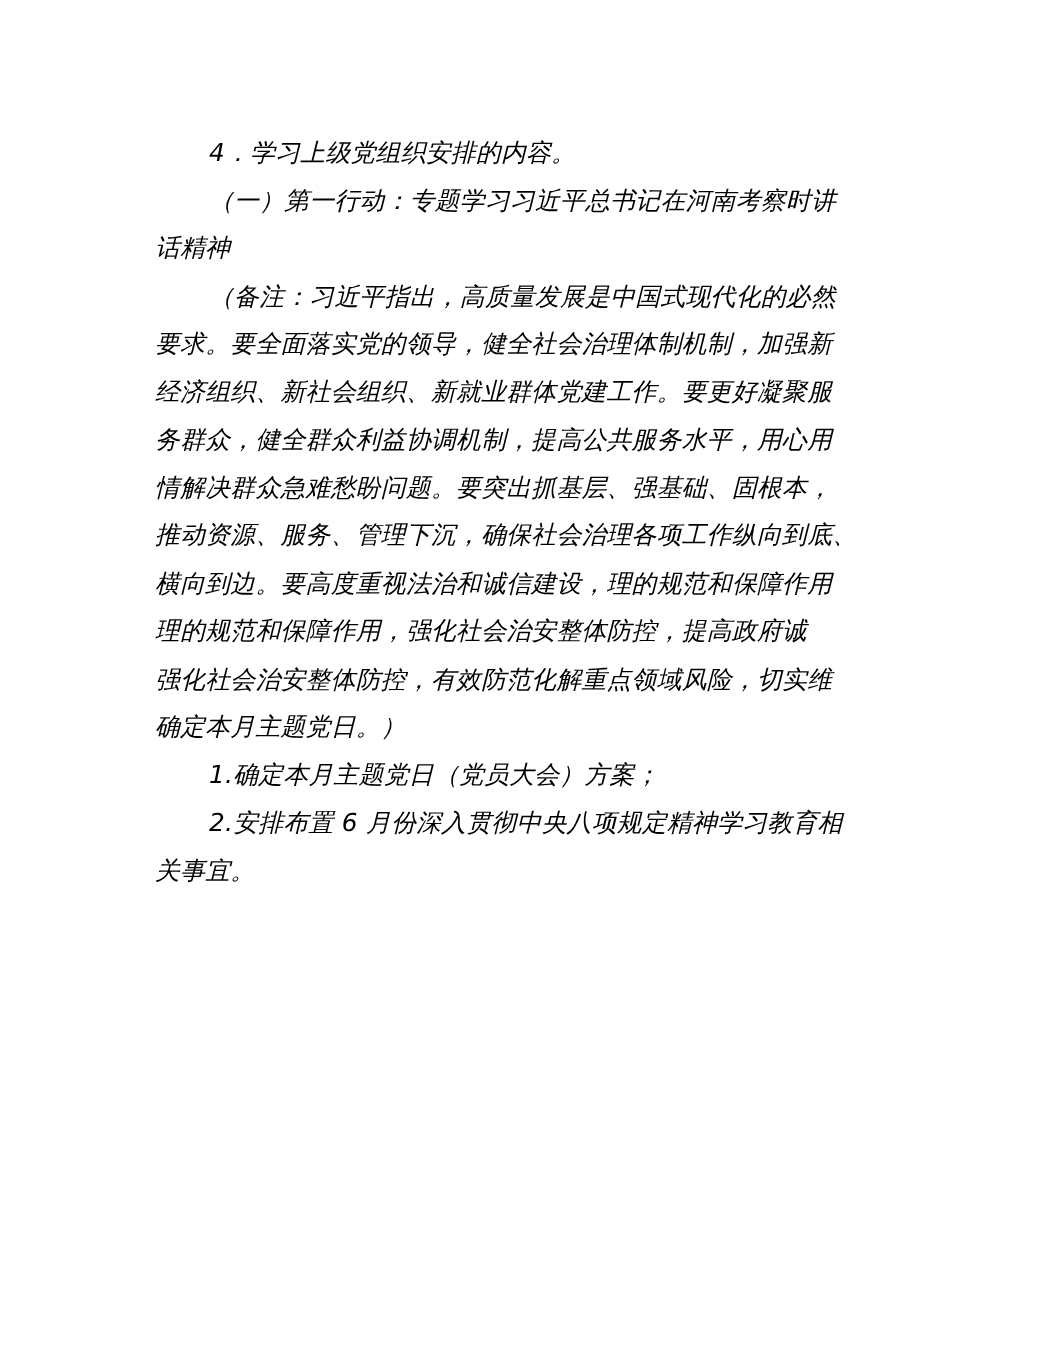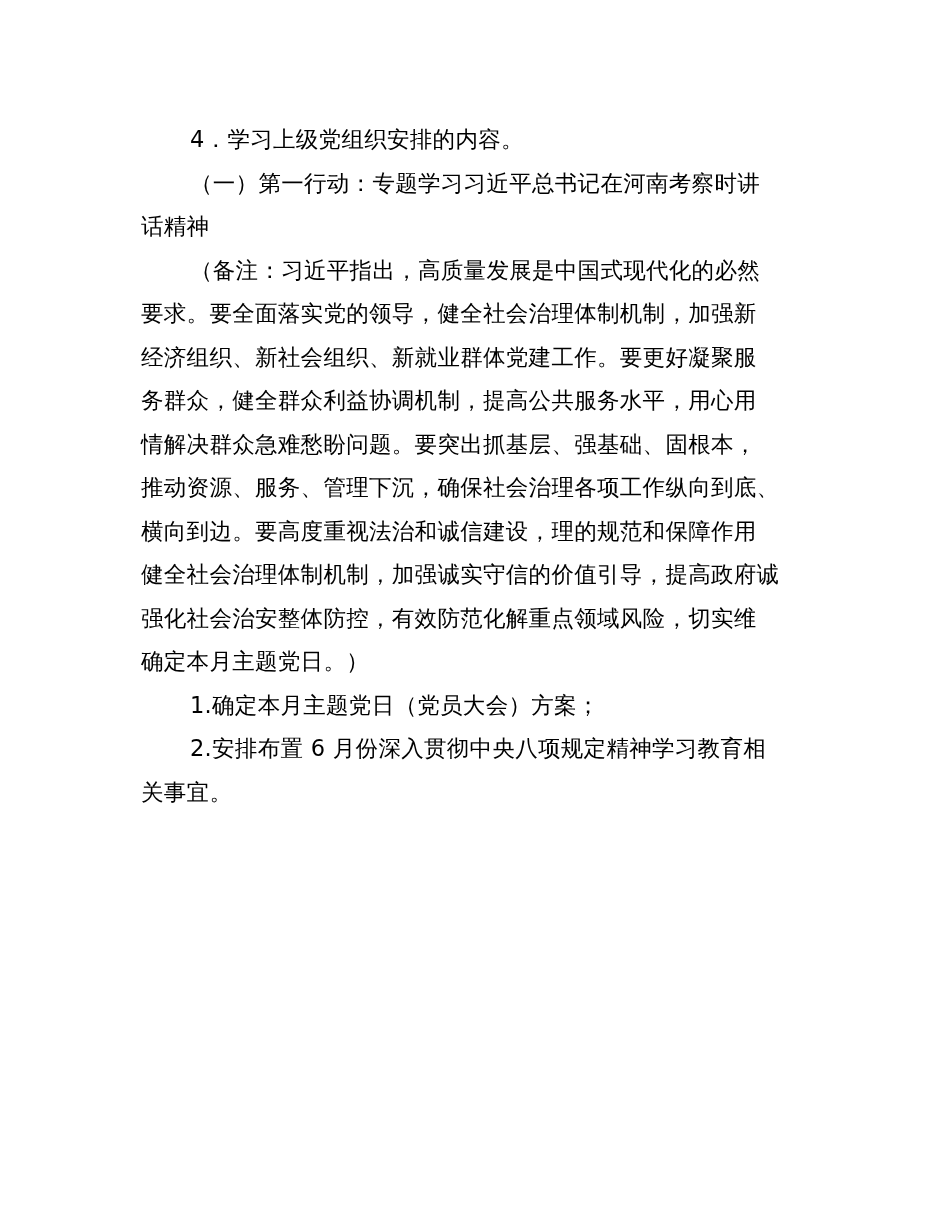--- a/index.html
+++ b/index.html
@@ -21,20 +21,21 @@
       top: 118px;
       width: 680px;
     }
     .para {
       font-size: 22.5px;
       line-height: 43.5px;
       margin: 0;
       text-indent: 49px;
       letter-spacing: 0.3px;
       white-space: normal;
+      font-style: italic;
     }
     .line {
       display: block;
       white-space: nowrap;
     }
     .line.first {
       padding-left: 49px;
     }
   </style>
 </head>
@@ -52,21 +53,21 @@
   </p>
 
   <p class="para" style="text-indent:0">
     <span class="line first">（备注：习近平指出，高质量发展是中国式现代化的必然</span>
     <span class="line">要求。要全面落实党的领导，健全社会治理体制机制，加强新</span>
     <span class="line">经济组织、新社会组织、新就业群体党建工作。要更好凝聚服</span>
     <span class="line">务群众，健全群众利益协调机制，提高公共服务水平，用心用</span>
     <span class="line">情解决群众急难愁盼问题。要突出抓基层、强基础、固根本，</span>
     <span class="line">推动资源、服务、管理下沉，确保社会治理各项工作纵向到底、</span>
     <span class="line">横向到边。要高度重视法治和诚信建设，理的规范和保障作用</span>
-    <span class="line">健全社会治理体制机制，加强诚实守信的价值引导，提高政府诚</span>
+    <span class="line">理的规范和保障作用，强化社会治安整体防控，提高政府诚</span>
     <span class="line">强化社会治安整体防控，有效防范化解重点领域风险，切实维</span>
     <span class="line">确定本月主题党日。）</span>
   </p>
 
 
   <p class="para" style="text-indent:0">
     <span class="line first">1.确定本月主题党日（党员大会）方案；</span>
   </p>
 
   <p class="para" style="text-indent:0">

